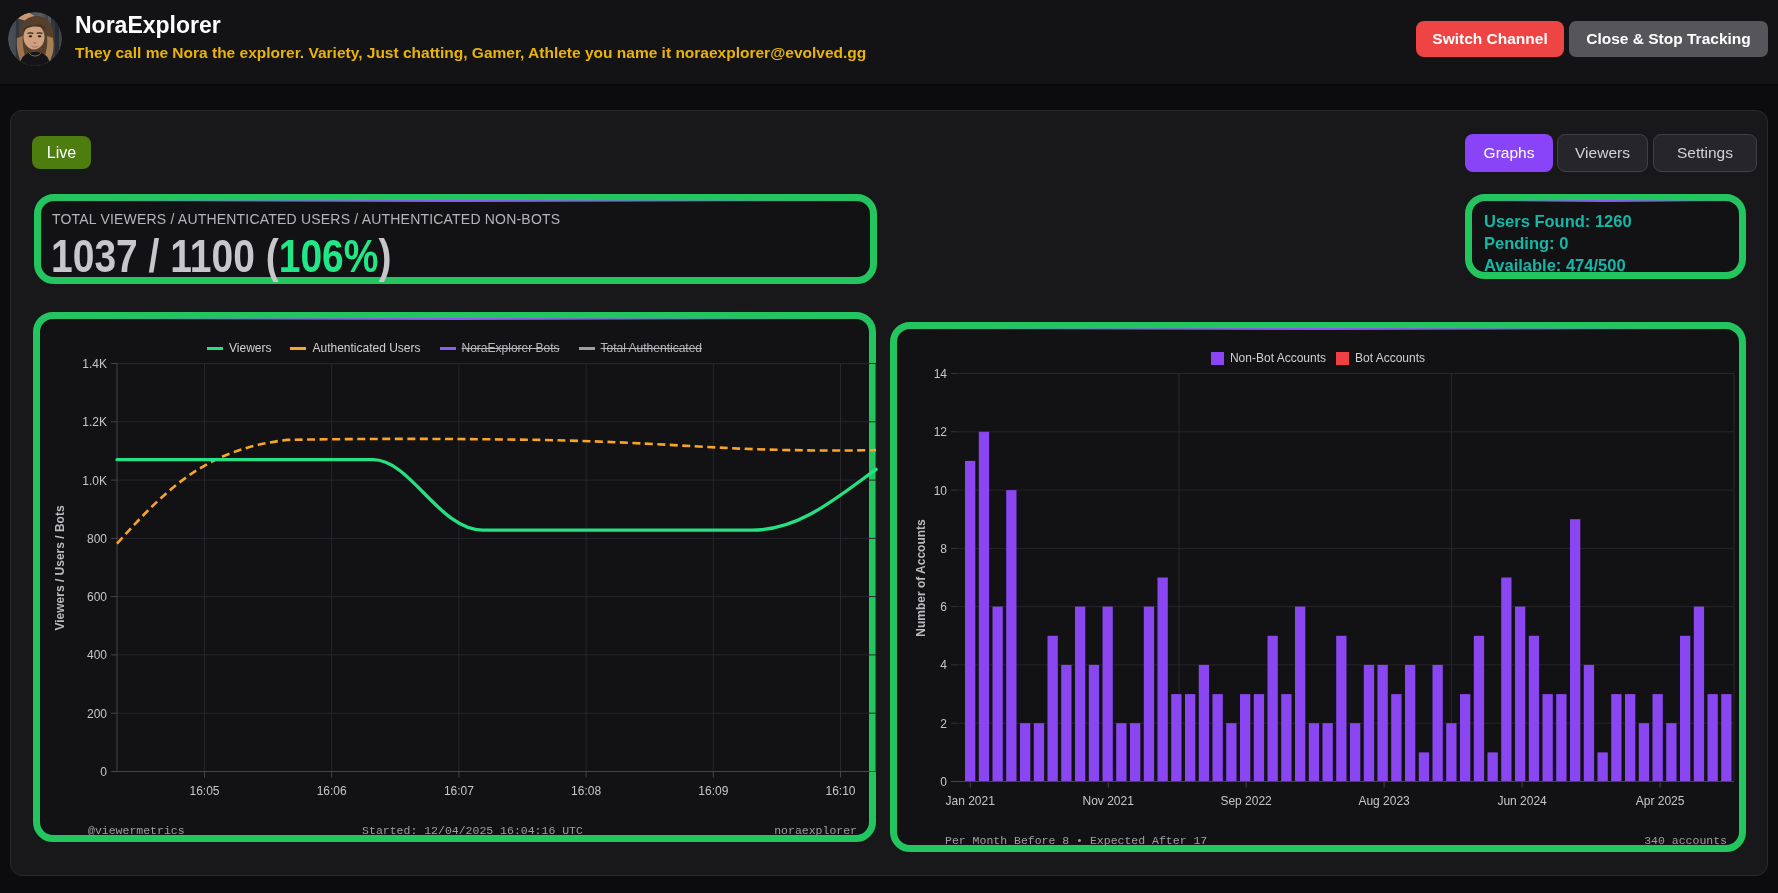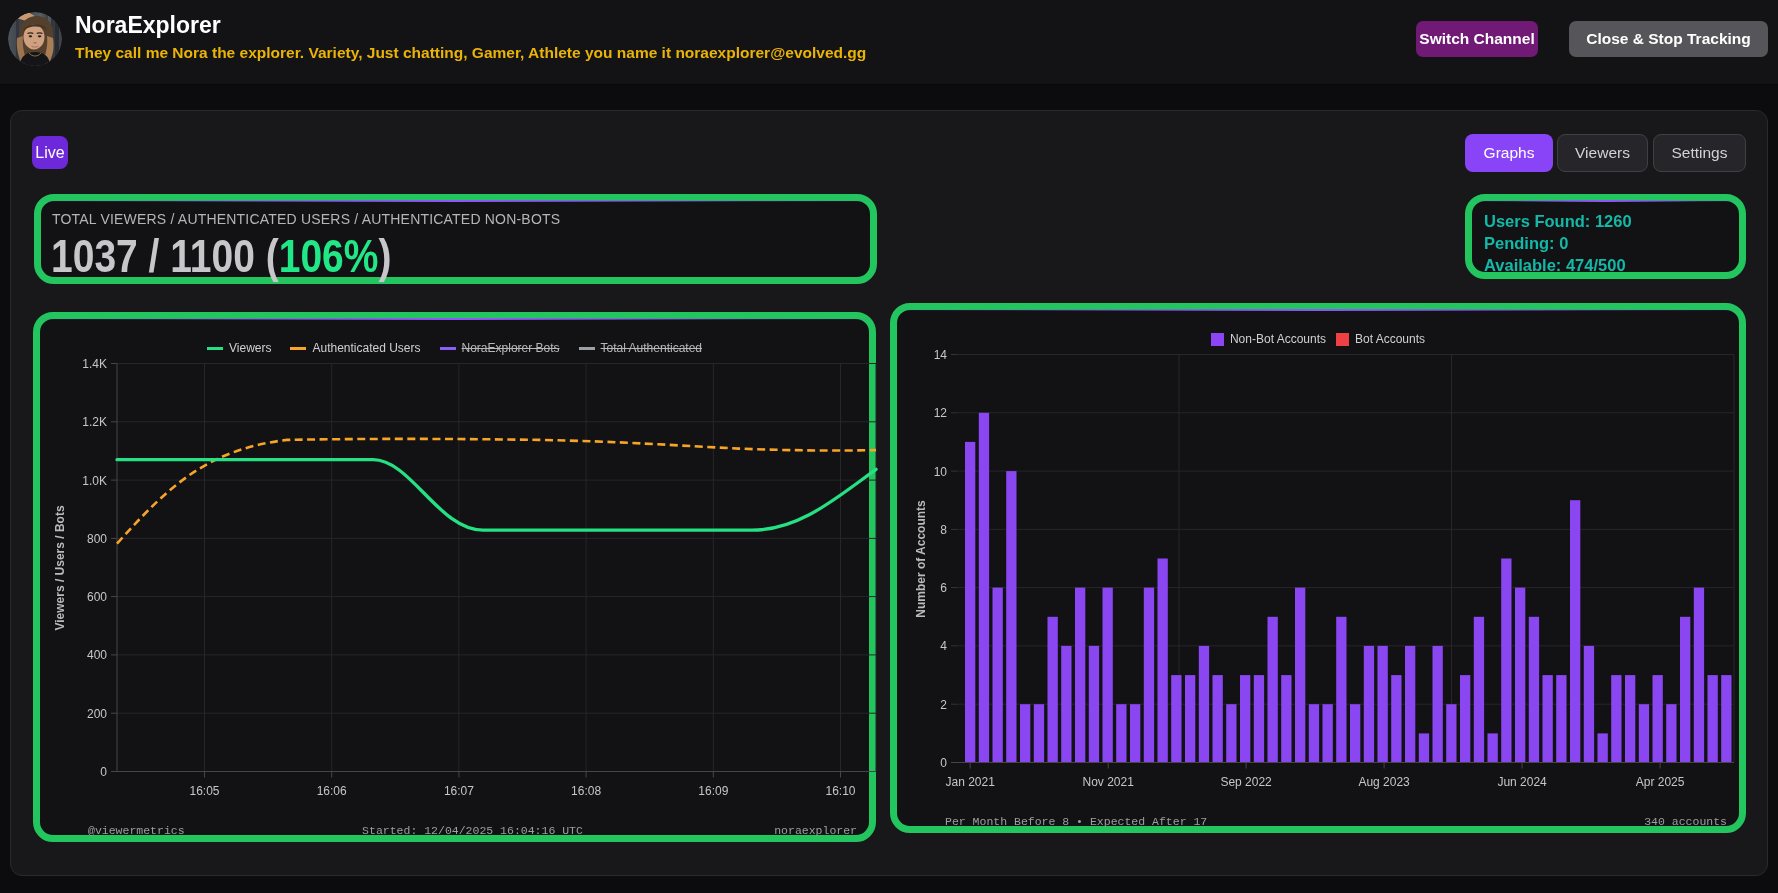--- a/index.html
+++ b/index.html
@@ -4,48 +4,48 @@
 <style>
 * { margin:0; padding:0; box-sizing:border-box; }
 html,body { width:1778px; height:893px; background:#0c0c0e; font-family:"Liberation Sans",sans-serif; overflow:hidden; }
 
 
 #header { position:absolute; left:0; top:0; width:1778px; height:85px; background:#131315; border-bottom:1px solid #09090a; }
 #avatar { position:absolute; left:8px; top:12px; width:54px; height:54px; border-radius:50%; overflow:hidden; }
 #h-title { position:absolute; left:75px; top:12px; font-size:23px; font-weight:bold; color:#ffffff; }
 #h-desc { position:absolute; left:75px; top:44px; font-size:15.5px; font-weight:bold; color:#eab308; }
 .hbtn { position:absolute; top:21px; height:36px; border-radius:7px; color:#fff; font-size:15.5px; font-weight:bold; display:flex; align-items:center; justify-content:center; }
-#btn-switch { left:1416px; width:122px; background:#701a75; }
+#btn-switch { left:1416px; width:148px; background:#ef4444;border-radius:8px; }
 #btn-close { left:1569px; width:199px; background:#56565a; }
 
 
 #panel { position:absolute; left:10px; top:110px; width:1758px; height:766px; background:#18181b; border:1px solid #2a2a2e; border-radius:12px; }
-#live { position:absolute; left:21px; top:25px; width:36px; height:33px; background:#6d28d9; border-radius:8px; color:#fff; font-size:16px; display:flex; align-items:center; justify-content:center; }
+#live { position:absolute; left:21px; top:25px; width:59px; height:33px; background:#4d7c0f; border-radius:8px; color:#fff; font-size:16px; display:flex; align-items:center; justify-content:center; }
 .tab { position:absolute; top:23px; height:38px; border-radius:8px; font-size:15.5px; display:flex; align-items:center; justify-content:center; }
 #tab-graphs { left:1454px; width:88px; background:#8a44f8; color:#fff; }
 #tab-viewers { left:1546px; width:91px; background:#26262a; border:1px solid #3f3f45; color:#d2d2d6; }
-#tab-settings { left:1642px; width:93px; background:#26262a; border:1px solid #3f3f45; color:#d2d2d6; }
+#tab-settings { left:1642px; width:104px; background:#26262a; border:1px solid #3f3f45; color:#d2d2d6; }
 
 
 .card { position:absolute; background:#121215; border:7px solid #22c55e; border-radius:20px; }
 .card .accent { position:absolute; left:0; right:0; top:-1px; height:2px; border-radius:10px 10px 0 0;
   background:linear-gradient(90deg, rgba(134,76,240,0.05) 0%, rgba(134,76,240,0.22) 15%, rgba(140,82,245,0.8) 38%, #9156fb 50%, rgba(140,82,245,0.8) 62%, rgba(134,76,240,0.22) 85%, rgba(134,76,240,0.05) 100%); }
 #card1 { left:23px; top:83px; width:843px; height:90px; }
 #card2 { left:878px; top:83px; width:564px; height:90px; }
 #card3 { left:1454px; top:83px; width:281px; height:85px; }
 .card .ttl { position:absolute; left:11px; top:10px; font-size:14px; color:#b4b4ba; letter-spacing:0.2px; }
 .card .val { position:absolute; left:10px; font-weight:bold; color:#c6c6cb; white-space:nowrap; }
 #card1 .val { top:30px; font-size:39px; transform:scaleY(1.17); transform-origin:0 0; }
 #card2 .val { top:36px; font-size:40px; transform:scaleY(0.82); transform-origin:0 0; }
 .green { color:#21e787; }
 #card3 .lines { position:absolute; left:12px; top:9px; font-size:16.5px; font-weight:bold; color:#14b8a6; line-height:22px; }
 
 
 #chart1 { left:22px; top:201px; width:843px; height:530px; }
-#chart2 { left:879px; top:192px; width:856px; height:530px;padding-left:8px; }
+#chart2 { left:879px; top:211px; width:856px; height:530px;padding-left:8px; }
 .legend { position:absolute; left:0; right:0; top:22px; display:flex; justify-content:center; align-items:center; font-size:12px; color:#d0d0d4; }
 .legend .item { display:flex; align-items:center; margin:0 9.5px; }
 .legend .line { width:16px; height:3px; margin-right:6px; }
 .legend .box { width:13px; height:13px; margin-right:6px; }
 #chart2 .legend .item { margin:0 5px; }
 .strike { text-decoration:line-through; color:#b7b7bc; }
 .footer { position:absolute; left:12px; right:12px; top:505px; font-family:"Liberation Mono",monospace; font-size:11.5px; color:#9d9da3;margin-left:36px; }
 .footer .c { position:absolute; left:0; right:0; text-align:center; }
 .footer .r { position:absolute; right:0; }
 </style>

